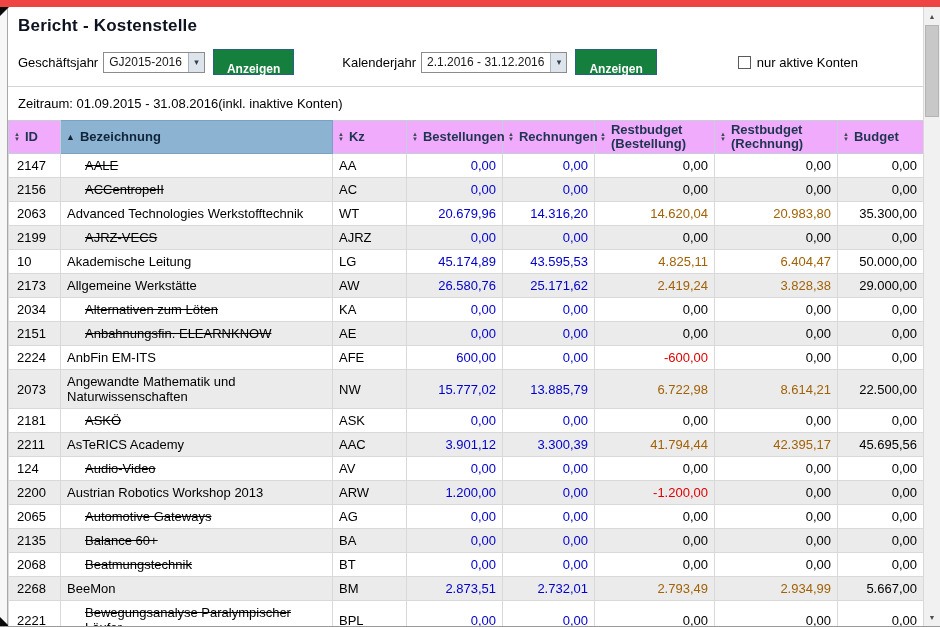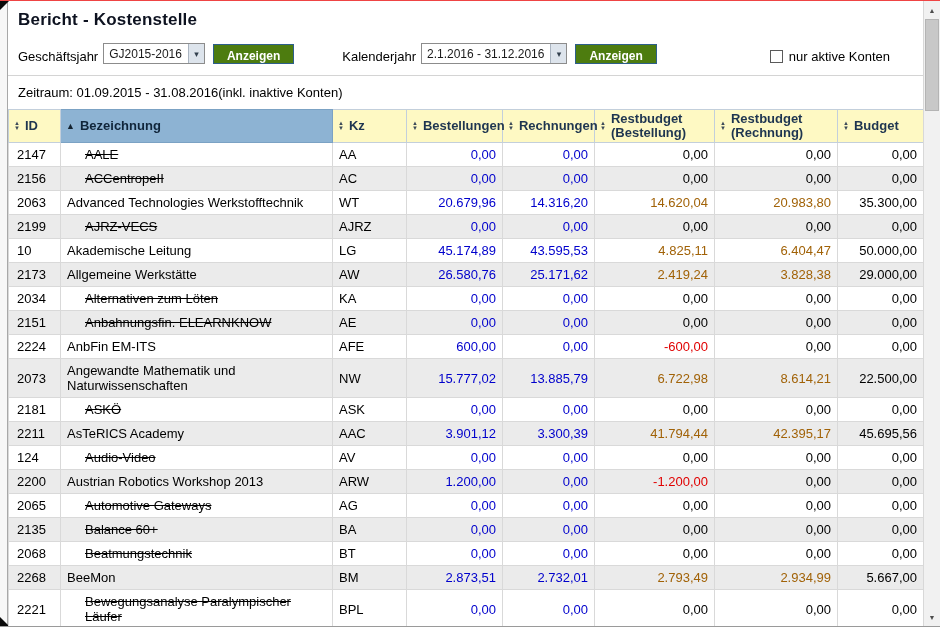--- a/index.html
+++ b/index.html
@@ -3,21 +3,21 @@
 <meta charset="utf-8">
 <style>
   * { margin:0; padding:0; box-sizing:border-box; }
   html,body { width:940px; height:627px; }
   body {
     font-family:"Liberation Sans","DejaVu Sans",sans-serif;
     background:#ffffff; overflow:hidden; color:#000;
   }
   .viewport {
     position:relative; width:940px; height:627px; background:#fff;
-    border-top:1px solid #ef4444; border-bottom:1px solid #9a9a9a; overflow:hidden;
+    border-top:7px solid #ef4444; border-bottom:1px solid #9a9a9a; overflow:hidden;
   }
   
   .left-rail {
     position:absolute; left:0; top:0; bottom:0; width:8px;
     background:#f7f7f7; border-right:1px solid #a8a8a8;
   }
   .tri-top { position:absolute; top:0; left:0; width:0; height:0;
     border-top:9px solid #0a0a0a; border-right:9px solid transparent; }
   .tri-bottom { position:absolute; bottom:0; left:0; width:0; height:0;
     border-bottom:9px solid #0a0a0a; border-right:9px solid transparent; }
@@ -35,61 +35,61 @@
   .scroll-btn.down { bottom:1px; }
   .scroll-thumb { position:absolute; left:1px; top:18px; width:14px; height:92px;
     background:#c8c8c8; border:1px solid #b4b4b4; }
   
   .content { position:absolute; left:8px; top:0; width:915px; height:627px; }
   .page-title {
     margin:9px 0 0 10px; font-size:17px; font-weight:bold; color:#0d1220;
     letter-spacing:0.2px;
   }
   .filter-bar {
-    margin:13px 0 0 10px; display:flex; align-items:flex-end; font-size:13px;
+    margin:13px 0 0 10px; display:flex; align-items:center; font-size:13px;
   }
   .flabel { margin-right:5px; }
   .ml-cal { margin-left:48px; }
   .select {
     display:inline-flex; align-items:center; height:21px; background:#fff;
     border:1px solid #8c8c8c; padding-left:5px; font-size:12px; color:#1a1a1a;
     cursor:default;
   }
   .select-value { padding-right:6px; white-space:nowrap; }
   .select-arrow {
     width:16px; height:19px; display:flex; align-items:center; justify-content:center;
     background:#dde4ec; border-left:1px solid #aab4c0; font-size:9px; color:#33404e;
   }
   .btn {
-    margin-left:8px; height:20px; padding:4px 13px; background:#4d7c0f; color:#fff;
+    margin-left:8px; height:20px; padding:12px 13px; background:#15803d; color:#fff;
     border:1px solid #2d5f8b; font-size:12px; font-weight:bold;
     font-family:"Liberation Sans","DejaVu Sans",sans-serif; cursor:pointer;
   }
-  .chk-wrap { margin-left:80px; display:inline-flex; align-items:center;padding-left:33px; }
+  .chk-wrap { margin-left:48px; display:inline-flex; align-items:center;padding-left:33px; }
   .checkbox {
     width:13px; height:13px; border:1px solid #5a5a5a; background:#fff;
     display:inline-block; margin-right:6px;
   }
   .divider { margin-top:11px; border-top:1px solid #d4d4d4; width:915px; }
   .period { margin:9px 0 0 10px; font-size:13px; color:#000; }
   
   .report-table {
     margin-top:9px; width:915px; table-layout:fixed; border-collapse:collapse;
     font-size:13px;
   }
   .report-table th:nth-child(1), .report-table td:nth-child(1) { width:52px; }
   .report-table th:nth-child(2), .report-table td:nth-child(2) { width:272px; }
   .report-table th:nth-child(3), .report-table td:nth-child(3) { width:74px; }
   .report-table th:nth-child(4), .report-table td:nth-child(4) { width:96px; }
   .report-table th:nth-child(5), .report-table td:nth-child(5) { width:92px; }
   .report-table th:nth-child(6), .report-table td:nth-child(6) { width:120px; }
   .report-table th:nth-child(7), .report-table td:nth-child(7) { width:123px; }
   .report-table th:nth-child(8), .report-table td:nth-child(8) { width:86px; }
   .report-table th {
-    background:#fef9c3; border:1px solid #c3cfdb; color:#1e3550; font-weight:bold;
+    background:#f0abfc; border:1px solid #c3cfdb; color:#1e3550; font-weight:bold;
     text-align:left; vertical-align:middle; padding:2px 5px; height:30px;
     line-height:14px; cursor:pointer;
   }
   .report-table th.sorted { background:#8db3d3; border-color:#7ba2c4; color:#10253a; }
   .th-inner { display:flex; align-items:center; }
   .sort-both {
     display:inline-flex; flex-direction:column; font-size:6px; line-height:5px;
     color:#3c4a58; margin-right:5px; flex:none;
   }
   .sort-asc { font-size:9px; color:#13222f; margin-right:5px; flex:none; line-height:10px; }

